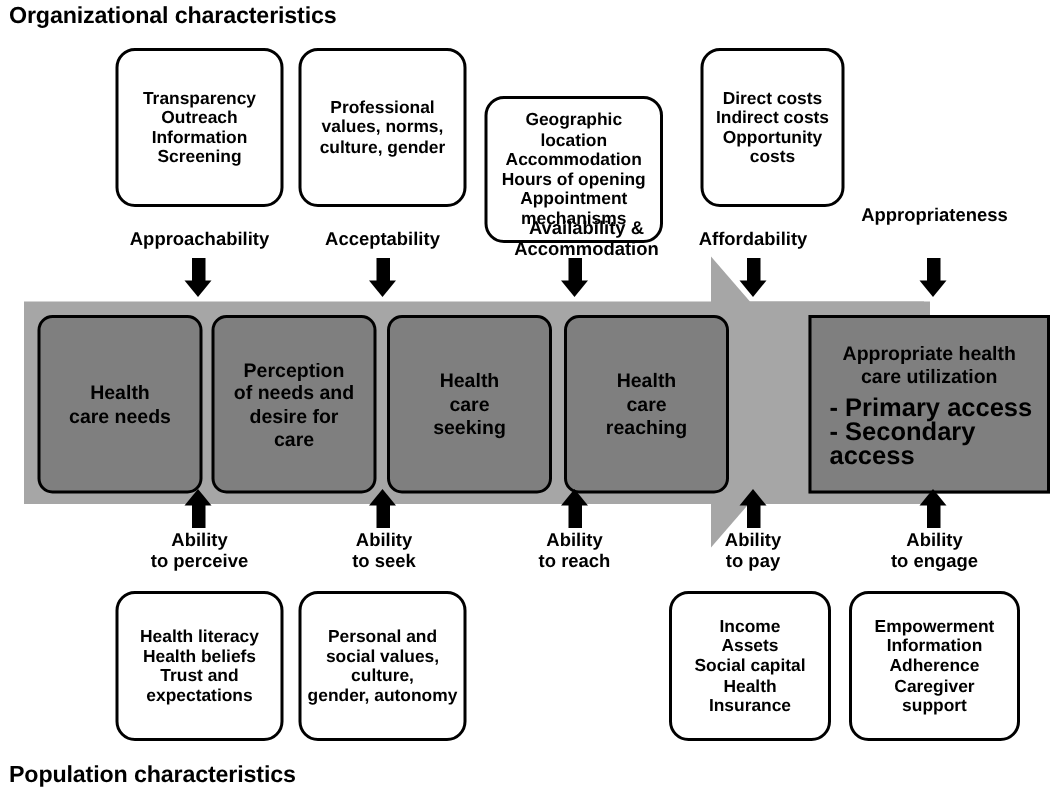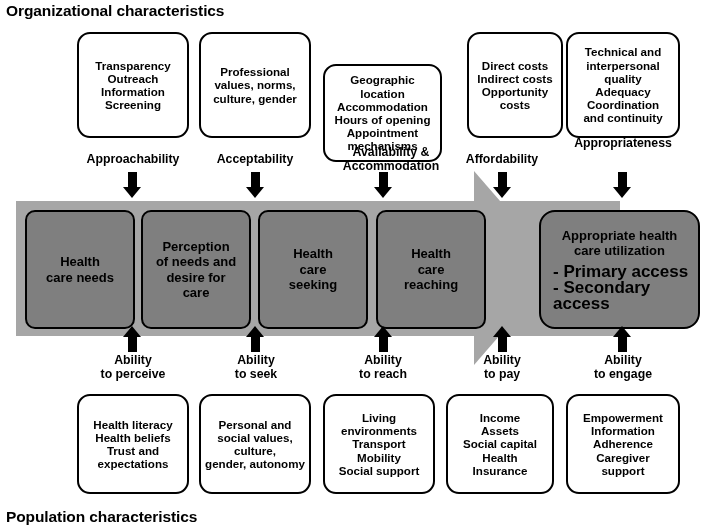--- a/index.html
+++ b/index.html
@@ -120,21 +120,21 @@
     line-height: 15.5px;
     white-space: pre-line;
   }
   #outcome-box {
     position: absolute;
     left: 539px;
     top: 210px;
     width: 161px;
     height: 119px;
     border: 2.2px solid #000;
-    border-radius: 16px;
+    border-radius: 0;
     background: #7f7f7f;
     box-sizing: border-box;
     display: flex;
     flex-direction: column;
     align-items: center;
     justify-content: center;
     color: #000;
   }
   #outcome-title {
     font-size: 13px;
@@ -176,26 +176,20 @@
   <div class="topbox" style="left:323px; top:32px; width:119px; height:98px;margin-top:32px;">Geographic
 location
 Accommodation
 Hours of opening
 Appointment
 mechanisms</div>
   <div class="topbox" style="left:467px; top:32px; width:96px; height:106px;">Direct costs
 Indirect costs
 Opportunity
 costs</div>
-  <div class="topbox" style="left:566px; top:32px; width:114px; height:106px;">Technical and
-interpersonal
-quality
-Adequacy
-Coordination
-and continuity</div>
 
   <div class="dimlabel" style="left:63px; top:152px; width:140px;">Approachability</div>
   <div class="dimlabel" style="left:192px; top:152px; width:126px;">Acceptability</div>
   <div class="dimlabel" style="left:328px; top:145px; width:126px;">Availability &amp;
 Accommodation</div>
   <div class="dimlabel" style="left:442px; top:152px; width:120px;">Affordability</div>
   <div class="dimlabel" style="left:556px; top:136px; width:134px;">Appropriateness</div>
 
   <div class="arrow-stem" style="left:128px; top:172px; width:9px; height:16px;"></div>
   <div class="arrow-head-down" style="left:123px; top:187px;"></div>
@@ -258,25 +252,20 @@
   <div class="dimlabel" style="left:556px; top:353px; width:134px;">Ability
 to engage</div>
 
   <div class="botbox" style="left:77px; top:394px; width:112px; height:100px;">Health literacy
 Health beliefs
 Trust and
 expectations</div>
   <div class="botbox" style="left:199px; top:394px; width:112px; height:100px;">Personal and
 social values, culture,
 gender, autonomy</div>
-  <div class="botbox" style="left:323px; top:394px; width:112px; height:100px;">Living
-environments
-Transport
-Mobility
-Social support</div>
   <div class="botbox" style="left:446px; top:394px; width:108px; height:100px;">Income
 Assets
 Social capital
 Health
 Insurance</div>
   <div class="botbox" style="left:566px; top:394px; width:114px; height:100px;">Empowerment
 Information
 Adherence
 Caregiver
 support</div>

